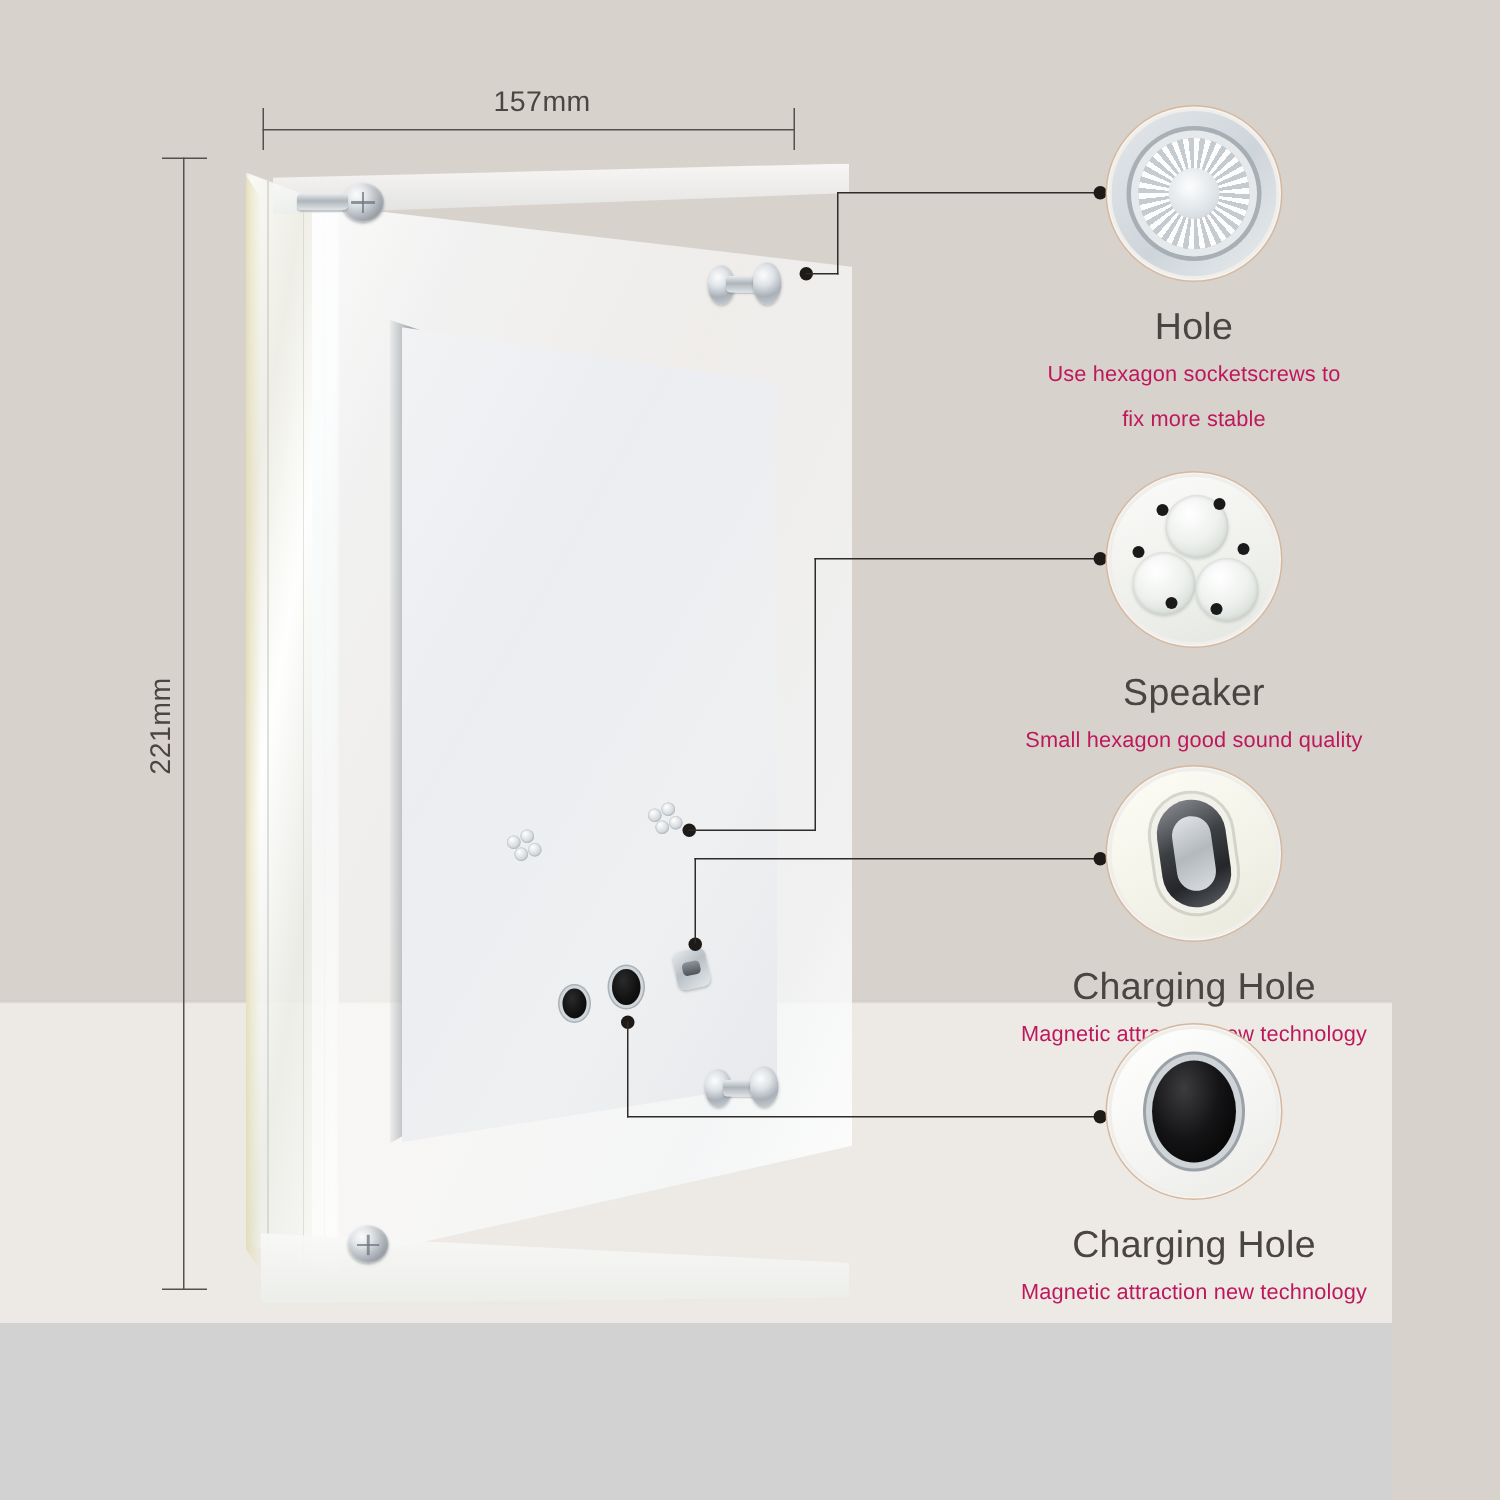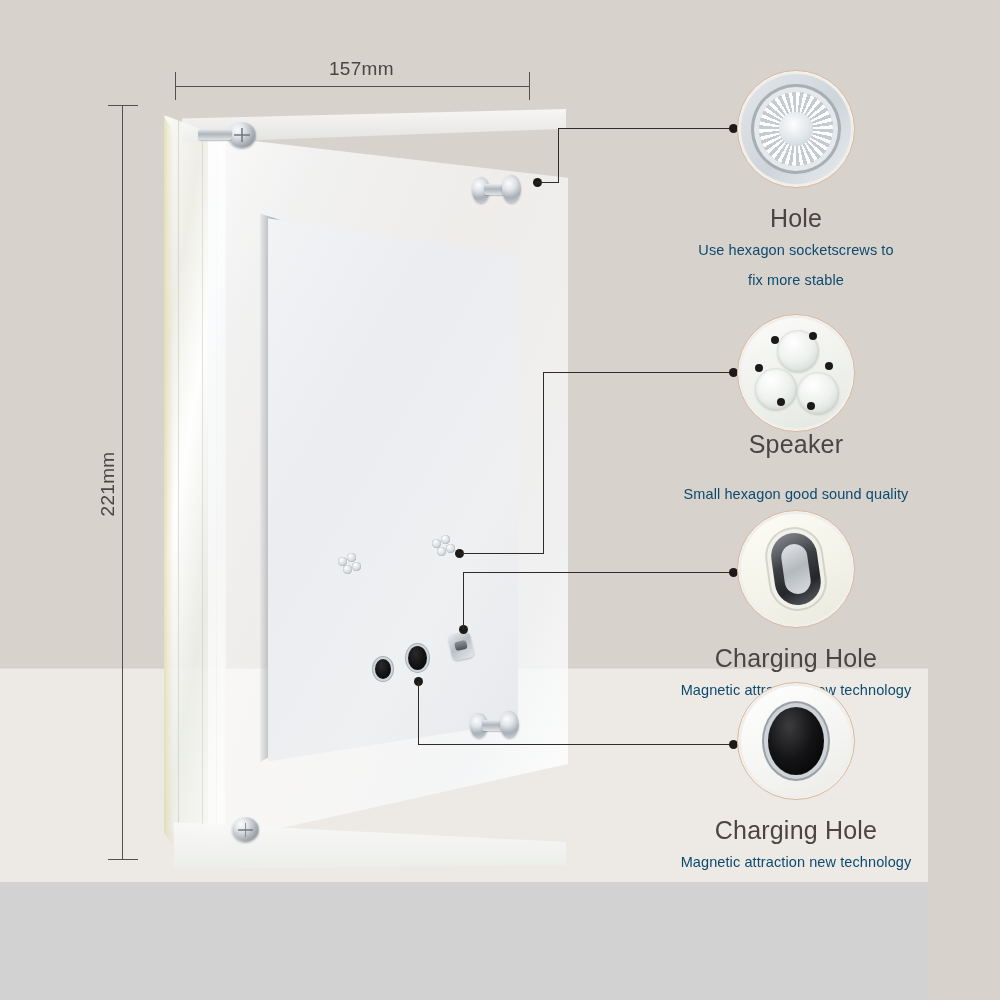--- a/index.html
+++ b/index.html
@@ -175,21 +175,21 @@
     background:#efeeea; overflow:hidden;
     box-shadow:0 0 0 1px rgba(255,255,255,.35) inset;
   }
   .cc-inner { position:absolute; inset:3px; border-radius:50%; overflow:hidden; }
   .callout-title {
     position:absolute; left:0; width:100%;
     font-size:25px; color:#4a4540; letter-spacing:.2px; font-weight:400;
   }
   .callout-sub {
     position:absolute; left:0; width:100%;
-    font-size:14.5px; color:#0c4a6e; line-height:20px; letter-spacing:.1px;
+    font-size:14.5px; color:#be185d; line-height:20px; letter-spacing:.1px;
   }
 
   
   
   .art-screw { position:absolute; inset:0; background:linear-gradient(135deg,#e4e7ea,#ced5da 55%,#e9ecee); }
   .art-screw::before {
     content:""; position:absolute; left:50%; top:50%; width:74px; height:74px;
     margin:-37px 0 0 -37px; border-radius:50%;
     background:
       repeating-conic-gradient(from 0deg,
@@ -338,21 +338,21 @@
           <div class="dome" style="left:56px; top:54px;"></div>
           <div class="pin" style="left:30px; top:18px;"></div>
           <div class="pin" style="left:68px; top:14px;"></div>
           <div class="pin" style="left:14px; top:46px;"></div>
           <div class="pin" style="left:84px; top:44px;"></div>
           <div class="pin" style="left:36px; top:80px;"></div>
           <div class="pin" style="left:66px; top:84px;"></div>
         </div>
       </div>
     </div>
-    <div class="callout-title" style="top:116px;">Speaker</div>
+    <div class="callout-title" style="top:134px;">Speaker</div>
     <div class="callout-sub" style="top:170px;">Small hexagon good sound quality</div>
   </div>
 
   <div class="callout" style="left:636px; top:510px;">
     <div class="callout-circle" style="top:0;">
       <div class="cc-inner">
         <div class="art-usb"></div>
       </div>
     </div>
     <div class="callout-title" style="top:134px;">Charging Hole</div>

